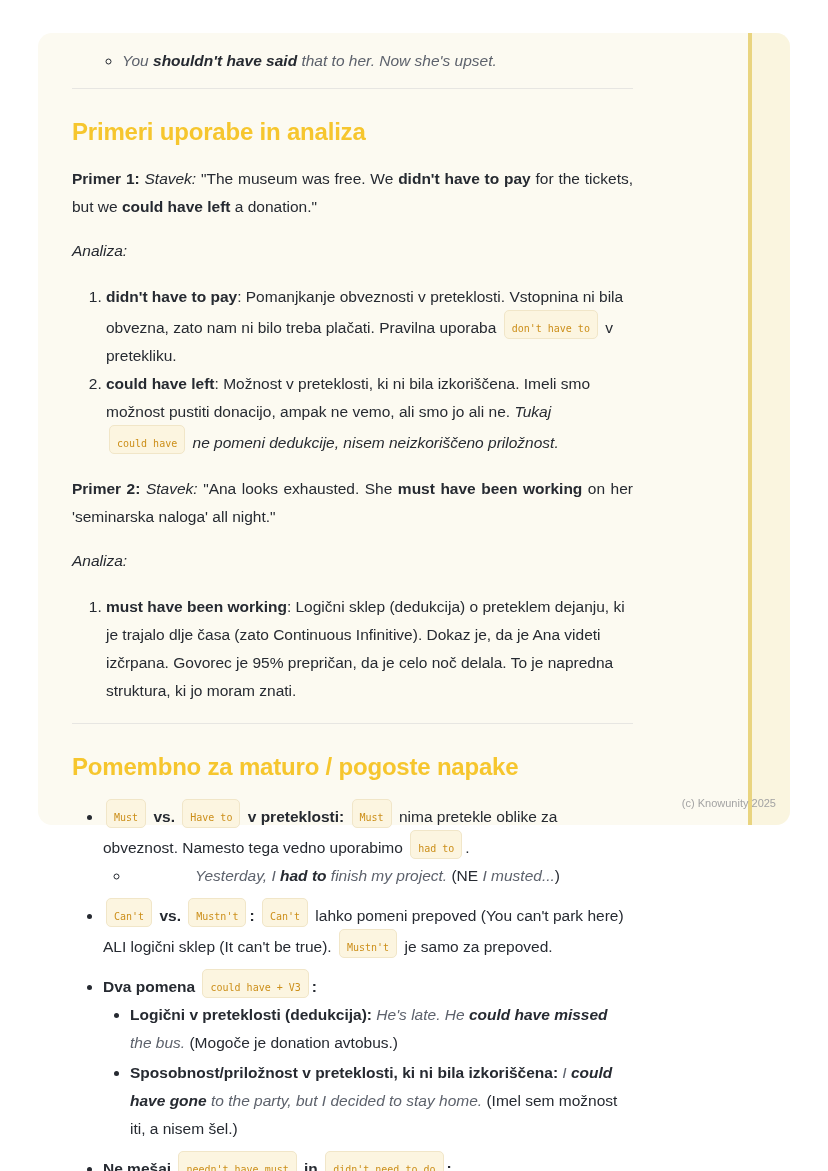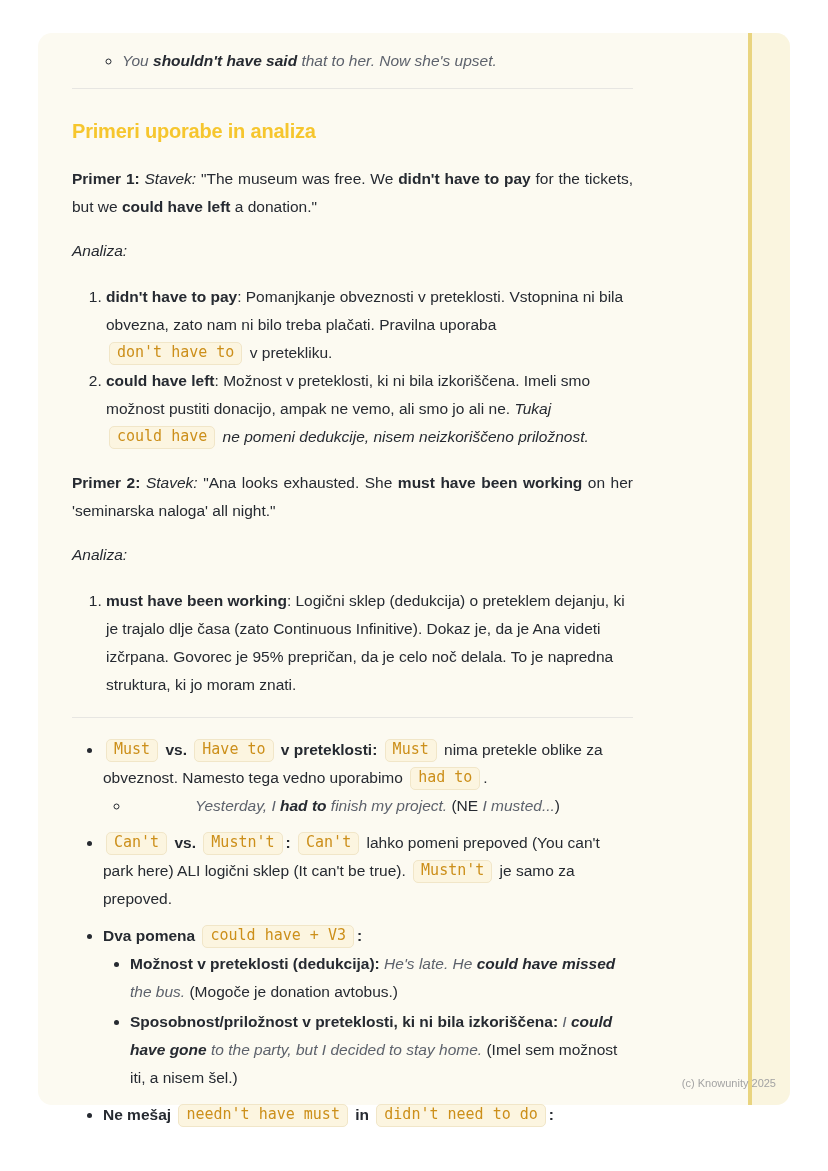--- a/index.html
+++ b/index.html
@@ -17,36 +17,36 @@
   }
   *{box-sizing:border-box;}
   html,body{margin:0;padding:0;}
   body{
     width:828px;height:1171px;background:#ffffff;overflow:hidden;
     font-family:"Liberation Sans","DejaVu Sans",sans-serif;
     -webkit-font-smoothing:antialiased;
   }
   .canvas{position:relative;width:828px;height:1171px;background:#ffffff;}
   .page{
-    position:absolute;left:38px;top:33px;width:752px;height:1072px;
+    position:absolute;left:38px;top:33px;width:752px;height:792px;
     background:var(--page-bg);border-radius:14px;
   }
   .accent-bar{
     position:absolute;top:0;right:0;bottom:0;width:42px;
     background:var(--bar-fill);border-left:4px solid var(--bar-line);
     border-radius:0 14px 14px 0;
   }
   .content{
     position:absolute;left:34px;top:12px;width:561px;
     color:var(--ink);font-size:15.5px;line-height:28px;
   }
   .content > :first-child{margin-top:2px;}
   hr{border:none;border-top:1px solid var(--divider);margin:13px 0 0;}
   h2{
-    color:var(--accent);font-size:20px;line-height:27px;
+    color:var(--accent);font-size:24px;line-height:27px;
     font-weight:700;margin:29px 0 20px;letter-spacing:-0.2px;
   }
   p{margin:16px 0;}
   p.justify{text-align:justify;}
   ol{margin:18px 0;padding:0 0 0 34px;}
   ol li{margin:0;}
   ul{margin:18px 8px;padding:0 0 0 23px;list-style:disc;}
   ul.circle-sub{margin:2px 0 0;padding-left:50px;list-style:circle;}
   ul > li{margin:0 0 9px;}
   ul.circle-sub > li{margin:0;}
@@ -55,23 +55,23 @@
   ul.circle{list-style:circle;text-align:center;}
   ul.disc{list-style:disc;}
   li::marker{color:var(--ink);}
   .seg-t{color:var(--ink);}
   .seg-b{font-weight:700;color:var(--ink);}
   .seg-i{font-style:italic;color:var(--gray-italic);}
   .seg-bi{font-weight:700;font-style:italic;color:var(--ink);}
   .seg-id{font-style:italic;color:var(--ink);}
   .chip{
     font-family:"DejaVu Sans Mono","Liberation Mono",monospace;
-    font-size:15px;line-height:1;color:var(--chip-text);
+    font-size:10px;line-height:1;color:var(--chip-text);
     background:var(--chip-bg);border:1px solid var(--chip-border);
-    border-radius:5px;padding:2px 7px 4px;margin:0 3px;
+    border-radius:5px;padding:13px 7px 4px;margin:0 3px;
     white-space:nowrap;display:inline-block;position:relative;top:-1px;
   }
   .footer{
     position:absolute;right:14px;bottom:16px;z-index:2;
     font-size:11px;color:var(--footer-gray);
   }
 </style>
 </head>
 <body>
 
@@ -89,27 +89,28 @@
         <ol>
           <li><span class="seg-b">didn't have to pay</span><span class="seg-t">: Pomanjkanje obveznosti v preteklosti. Vstopnina ni bila obvezna, zato nam ni bilo treba plačati. Pravilna uporaba </span><span class="chip">don't have to</span><span class="seg-t"> v pretekliku.</span></li>
           <li><span class="seg-b">could have left</span><span class="seg-t">: Možnost v preteklosti, ki ni bila izkoriščena. Imeli smo možnost pustiti donacijo, ampak ne vemo, ali smo jo ali ne. </span><span class="seg-id">Tukaj </span><span class="chip">could have</span><span class="seg-id"> ne pomeni dedukcije, nisem neizkoriščeno priložnost.</span></li>
         </ol>
         <p class="justify"><span class="seg-b">Primer 2:</span><span class="seg-t"> </span><span class="seg-id">Stavek:</span><span class="seg-t"> "Ana looks exhausted. She </span><span class="seg-b">must have been working</span><span class="seg-t"> on her 'seminarska naloga' all night."</span></p>
         <p><span class="seg-id">Analiza:</span></p>
         <ol>
           <li><span class="seg-b">must have been working</span><span class="seg-t">: Logični sklep (dedukcija) o preteklem dejanju, ki je trajalo dlje časa (zato Continuous Infinitive). Dokaz je, da je Ana videti izčrpana. Govorec je 95% prepričan, da je celo noč delala. To je napredna struktura, ki jo moram znati.</span></li>
         </ol>
         <hr>
+        <h2>Pomembno za maturo / pogoste napake</h2>
         <ul class="disc">
           <li><span class="chip">Must</span><span class="seg-b"> vs. </span><span class="chip">Have to</span><span class="seg-b"> v preteklosti:</span><span class="seg-t"> </span><span class="chip">Must</span><span class="seg-t"> nima pretekle oblike za obveznost. Namesto tega vedno uporabimo </span><span class="chip">had to</span><span class="seg-t">.</span><ul class="circle">
               <li><span class="seg-i">Yesterday, I </span><span class="seg-bi">had to</span><span class="seg-i"> finish my project.</span><span class="seg-t"> (NE </span><span class="seg-i">I musted...</span><span class="seg-t">)</span></li>
             </ul></li>
           <li><span class="chip">Can't</span><span class="seg-b"> vs. </span><span class="chip">Mustn't</span><span class="seg-b">:</span><span class="seg-t"> </span><span class="chip">Can't</span><span class="seg-t"> lahko pomeni prepoved (You can't park here) ALI logični sklep (It can't be true). </span><span class="chip">Mustn't</span><span class="seg-t"> je samo za prepoved.</span></li>
           <li><span class="seg-b">Dva pomena </span><span class="chip">could have + V3</span><span class="seg-b">:</span><ul class="disc">
-              <li><span class="seg-b">Možnost v preteklosti (dedukcija):</span><span class="seg-i"> He's late. He </span><span class="seg-bi">could have missed</span><span class="seg-i"> the bus.</span><span class="seg-t"> (Mogoče je donation avtobus.)</span></li>
+              <li><span class="seg-b">Logični v preteklosti (dedukcija):</span><span class="seg-i"> He's late. He </span><span class="seg-bi">could have missed</span><span class="seg-i"> the bus.</span><span class="seg-t"> (Mogoče je donation avtobus.)</span></li>
               <li><span class="seg-b">Sposobnost/priložnost v preteklosti, ki ni bila izkoriščena:</span><span class="seg-i"> I </span><span class="seg-bi">could have gone</span><span class="seg-i"> to the party, but I decided to stay home.</span><span class="seg-t"> (Imel sem možnost iti, a nisem šel.)</span></li>
             </ul></li>
           <li><span class="seg-b">Ne mešaj </span><span class="chip">needn't have must</span><span class="seg-b"> in </span><span class="chip">didn't need to do</span><span class="seg-b">:</span></li>
         </ul>
       </main>
     <div class="footer">(c) Knowunity 2025</div>
   </div>
 </div>
 
 </body></html>

